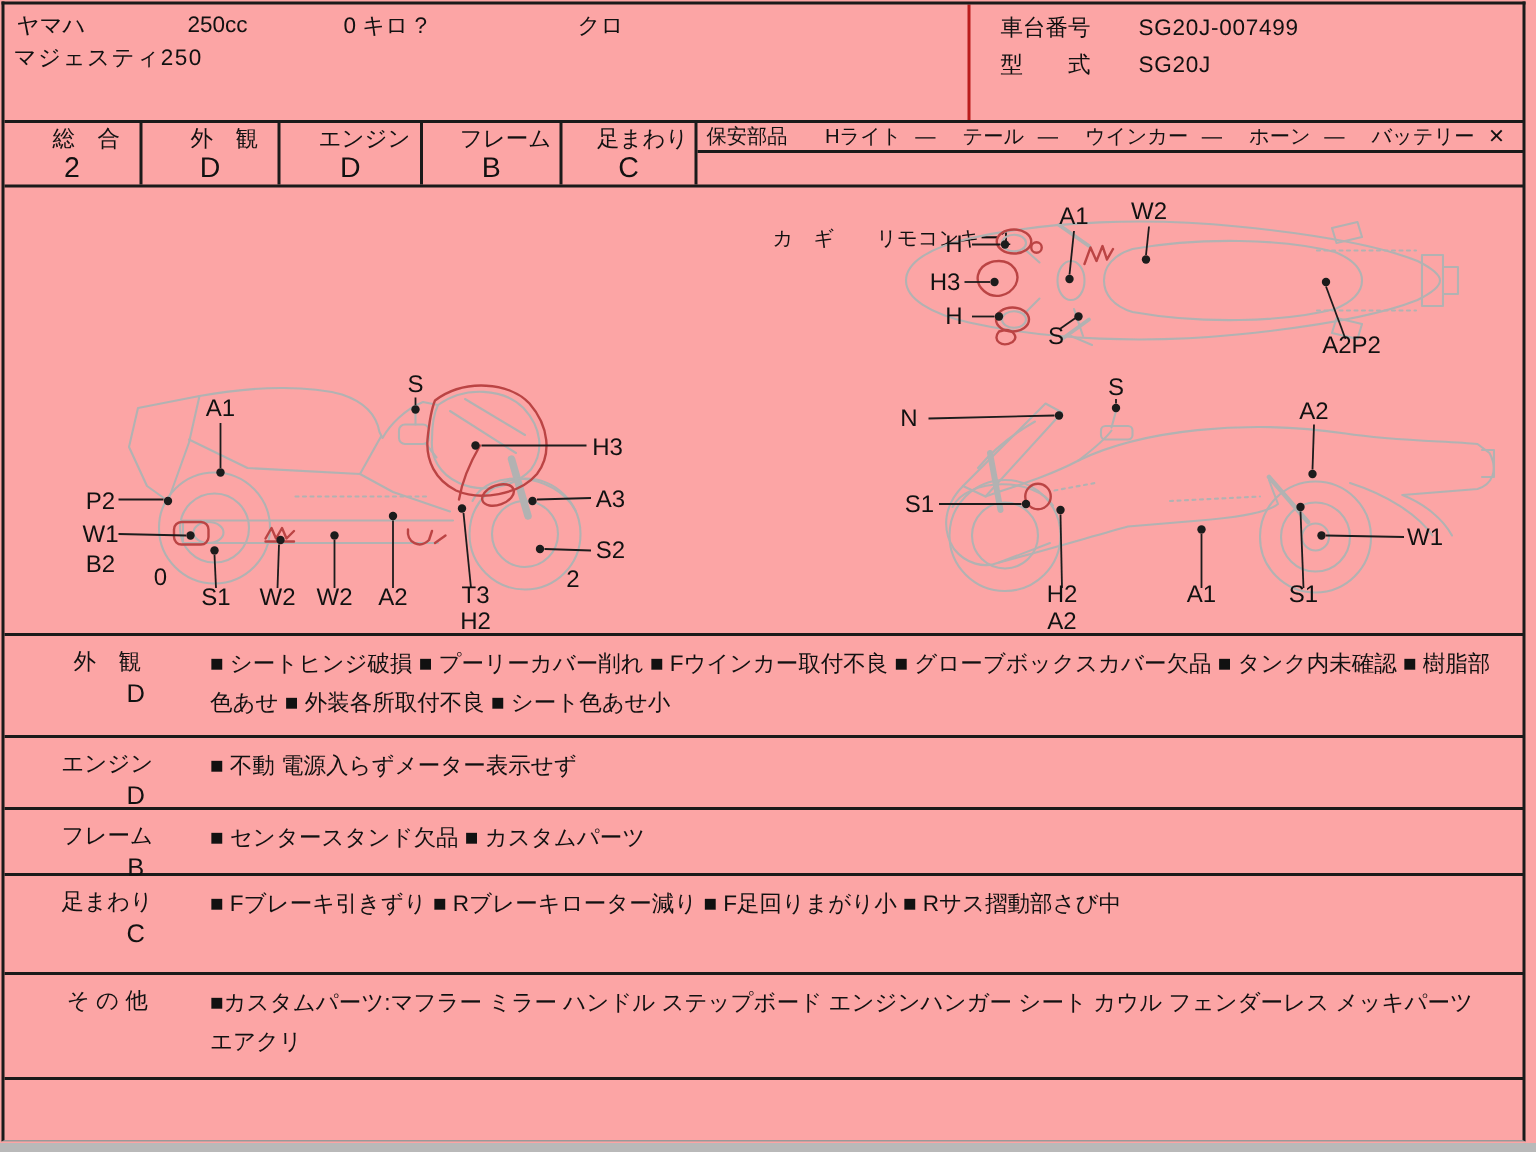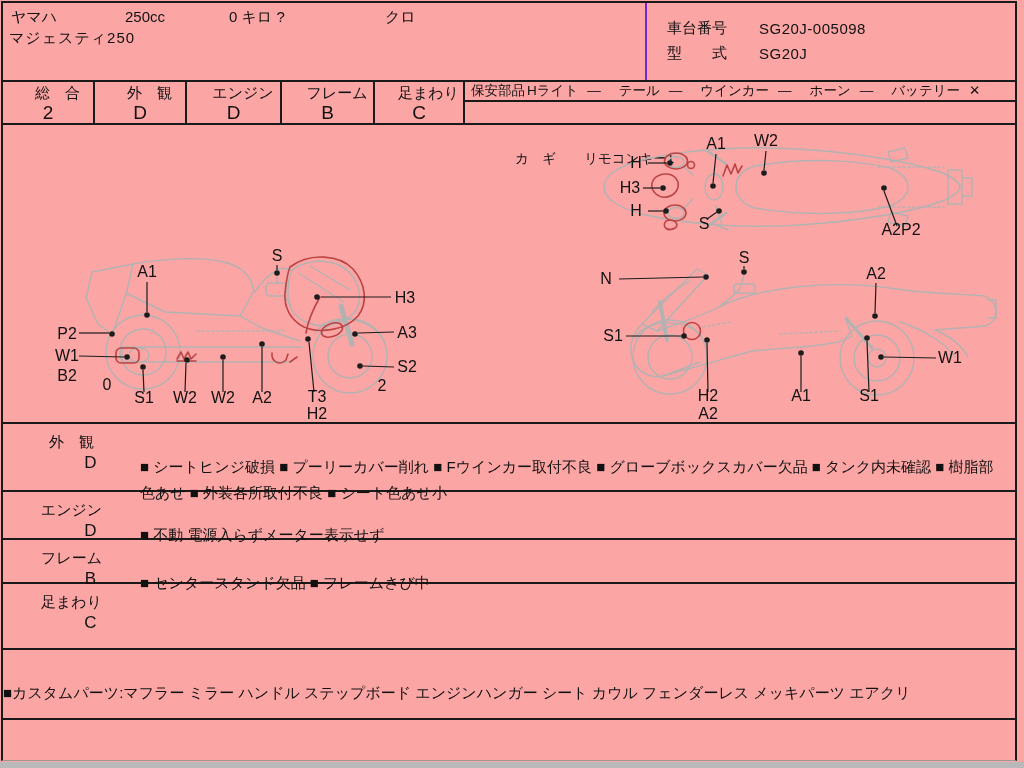--- a/index.html
+++ b/index.html
@@ -11,21 +11,21 @@
 
   
   .hdr-left { position:absolute; left:3px; top:3px; width:642px; height:77px; }
   .hdr-left span { position:absolute; font-size:15px; white-space:pre; }
   .maker { left:8px; top:5px; }
   .disp  { left:122px; top:5px; }
   .mileage { left:226px; top:5px; }
   .color { left:382px; top:5px; }
   .model-name { left:6px; top:26px; font-size:21px; letter-spacing:1px; }
   .hdr-right { position:absolute; left:645px; top:3px; width:371px; height:77px;
-               border-left:2px solid #6d28d9; padding:13px 0 0 20px; }
+               border-left:2px solid #b91c1c; padding:3px 0 0 20px; }
   .hrow { display:flex; height:25px; align-items:center; font-size:15px; }
   .hrow .hlabel { width:92px; white-space:pre; }
   .hrow .hvalue { letter-spacing:0.5px; }
 
   
   .grade-row { position:absolute; left:3px; top:80px; width:1013px; height:45px;
                border-top:2px solid #1a1a1a; border-bottom:2px solid #1a1a1a; display:flex; }
   .gbox { border-right:2px solid #1a1a1a; text-align:center; padding-top:1px; }
   .g1{width:92px}.g2{width:92px}.g3{width:95px}.g4{width:93px}.g5{width:90px}
   .glabel { font-size:15px; line-height:19px; white-space:pre;padding-left:19px; }
@@ -51,40 +51,40 @@
   .dlabel { font-size:16px; fill:#111; text-anchor:middle; font-family:"Liberation Sans","DejaVu Sans",sans-serif; }
   .dash2 { stroke-dasharray:2,3; }
 
   
   .comments { position:absolute; left:3px; top:422px; width:1013px; }
   .crow { border-top:2px solid #1a1a1a; display:flex; }
   .h68{height:68px}.h48{height:48px}.h44{height:44px}.h66{height:66px}.h70{height:70px}.h43{height:43px}
   .cat { width:137px; text-align:center; padding-top:8px; }
   .cat-label { font-size:15px; line-height:20px; white-space:pre; }
   .cat-grade { font-size:17px; line-height:22px; padding-left:38px; }
-  .ctext { flex:1; font-size:15px; line-height:26px; padding:6px 16px 0 0;margin-top:24px; }
+  .ctext { flex:1; font-size:15px; line-height:26px; padding:6px 16px 0 0; }
 
   .graybar { position:absolute; left:0; top:762px; width:1024px; height:6px; background:#b9b9b9; }
 </style>
 </head>
 <body>
 
 <div class="sheet">
 
   <div class="hdr-left">
     <span class="maker">ヤマハ</span>
     <span class="disp">250cc</span>
     <span class="mileage">0 キロ ?</span>
     <span class="color">クロ</span>
     <span class="model-name">マジェスティ250</span>
   </div>
   <div class="hdr-right">
     <div class="hrow">
       <span class="hlabel">車台番号</span>
-      <span class="hvalue">SG20J-005098</span>
+      <span class="hvalue">SG20J-007499</span>
     </div>
     <div class="hrow">
       <span class="hlabel">型　　式</span>
       <span class="hvalue">SG20J</span>
     </div>
   </div>
 
   <div class="grade-row">
     <div class="gbox g1">
       <div class="glabel">総　合</div>
@@ -102,21 +102,21 @@
       <div class="glabel">フレーム</div>
       <div class="gval">B</div>
     </div>
     <div class="gbox g5">
       <div class="glabel">足まわり</div>
       <div class="gval">C</div>
     </div>
     <div class="safety">
       <div class="sp-row1">
         <span class="sp-title">保安部品</span>
-        <span class="sp-item" style="margin-left:0"><span>Hライト</span><span class="dash">―</span></span>
+        <span class="sp-item" style="margin-left:23px"><span>Hライト</span><span class="dash">―</span></span>
         <span class="sp-item"><span>テール</span><span class="dash">―</span></span>
         <span class="sp-item"><span>ウインカー</span><span class="dash">―</span></span>
         <span class="sp-item"><span>ホーン</span><span class="dash">―</span></span>
         <span class="sp-item"><span>バッテリー</span><span class="cross">✕</span></span>
       </div>
       <div class="sp-row2">
         <span class="sp-key-label">カ　ギ</span>
         <span class="sp-key-value">リモコンキー1</span>
       </div>
     </div>
@@ -313,29 +313,34 @@
         <div class="cat-label">エンジン</div>
         <div class="cat-grade">D</div>
       </div>
       <div class="ctext">■ 不動 電源入らずメーター表示せず</div>
     </div>
     <div class="crow h44">
       <div class="cat">
         <div class="cat-label">フレーム</div>
         <div class="cat-grade">B</div>
       </div>
-      <div class="ctext">■ センタースタンド欠品 ■ フレームさび中</div>
+      <div class="ctext">■ センタースタンド欠品 ■ カスタムパーツ</div>
     </div>
     <div class="crow h66">
       <div class="cat">
         <div class="cat-label">足まわり</div>
         <div class="cat-grade">C</div>
       </div>
+      <div class="ctext">■ Fブレーキ引きずり ■ Rブレーキローター減り ■ F足回りまがり小 ■ Rサス摺動部さび中</div>
     </div>
     <div class="crow h70">
+      <div class="cat">
+        <div class="cat-label">そ の 他</div>
+        <div class="cat-grade"></div>
+      </div>
       <div class="ctext">■カスタムパーツ:マフラー ミラー ハンドル ステップボード エンジンハンガー シート カウル フェンダーレス メッキパーツ エアクリ</div>
     </div>
     <div class="crow h43"></div>
   </div>
 
   <div class="frame"></div>
   <div class="graybar"></div>
 </div>
 
 </body></html>

